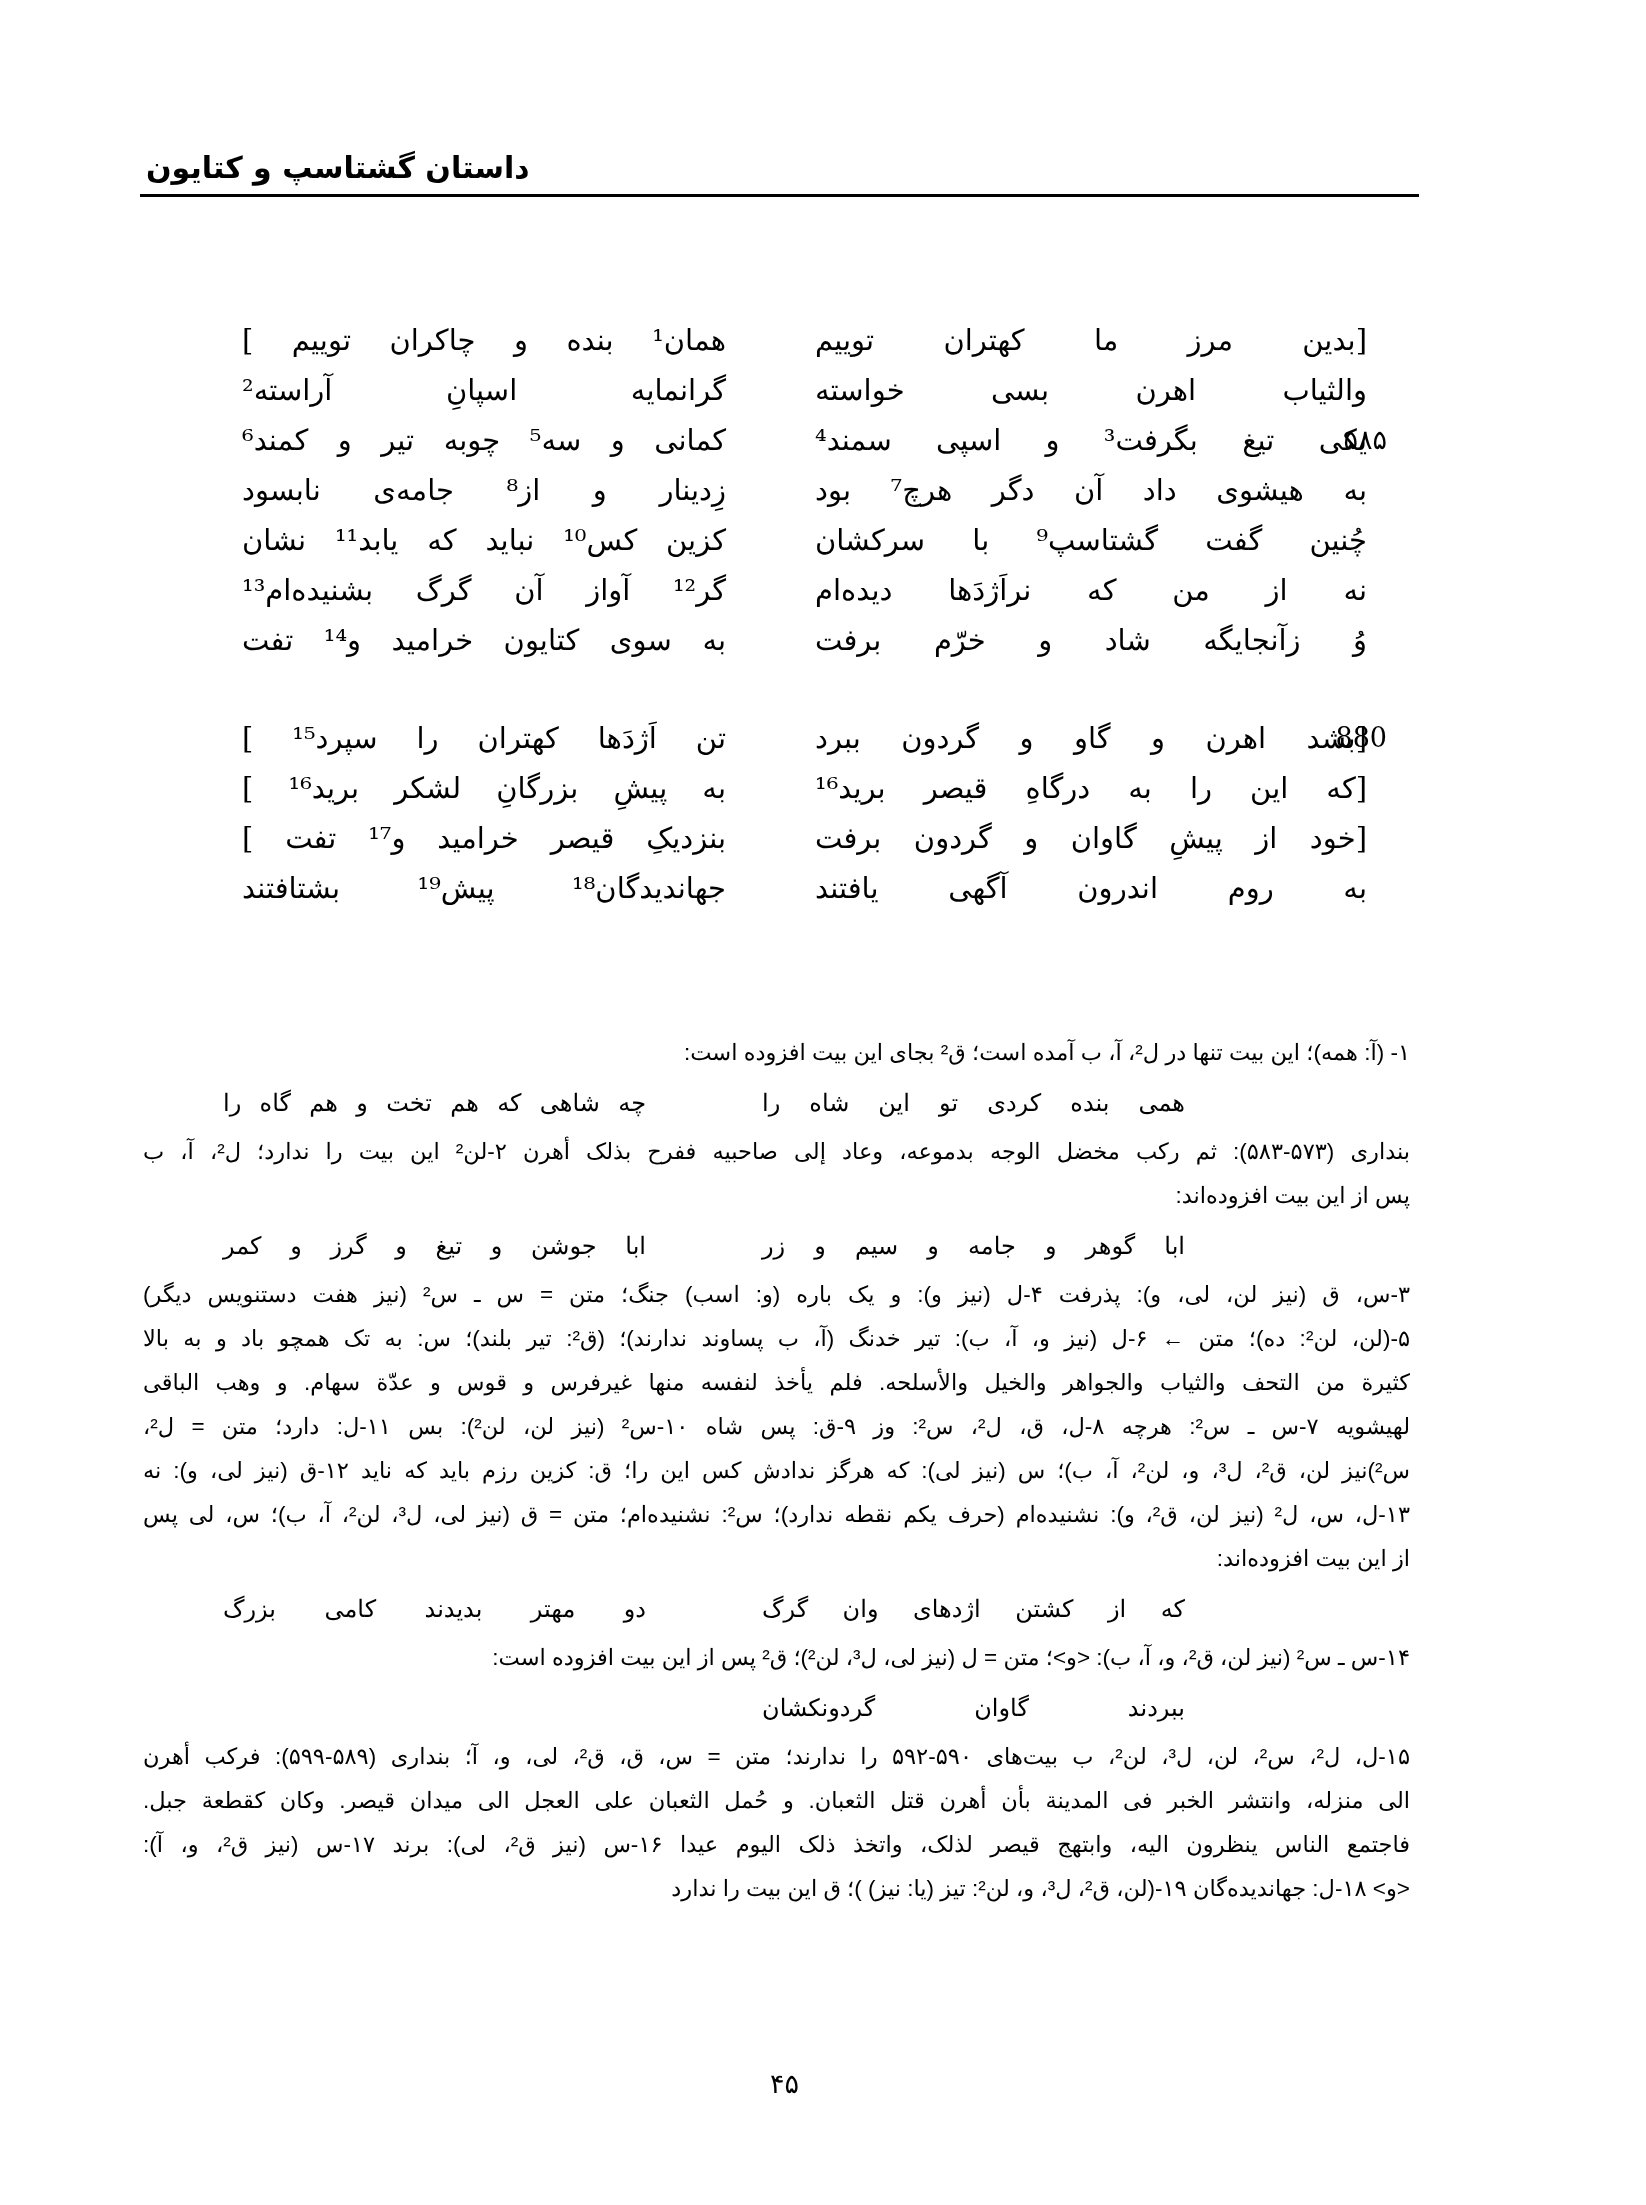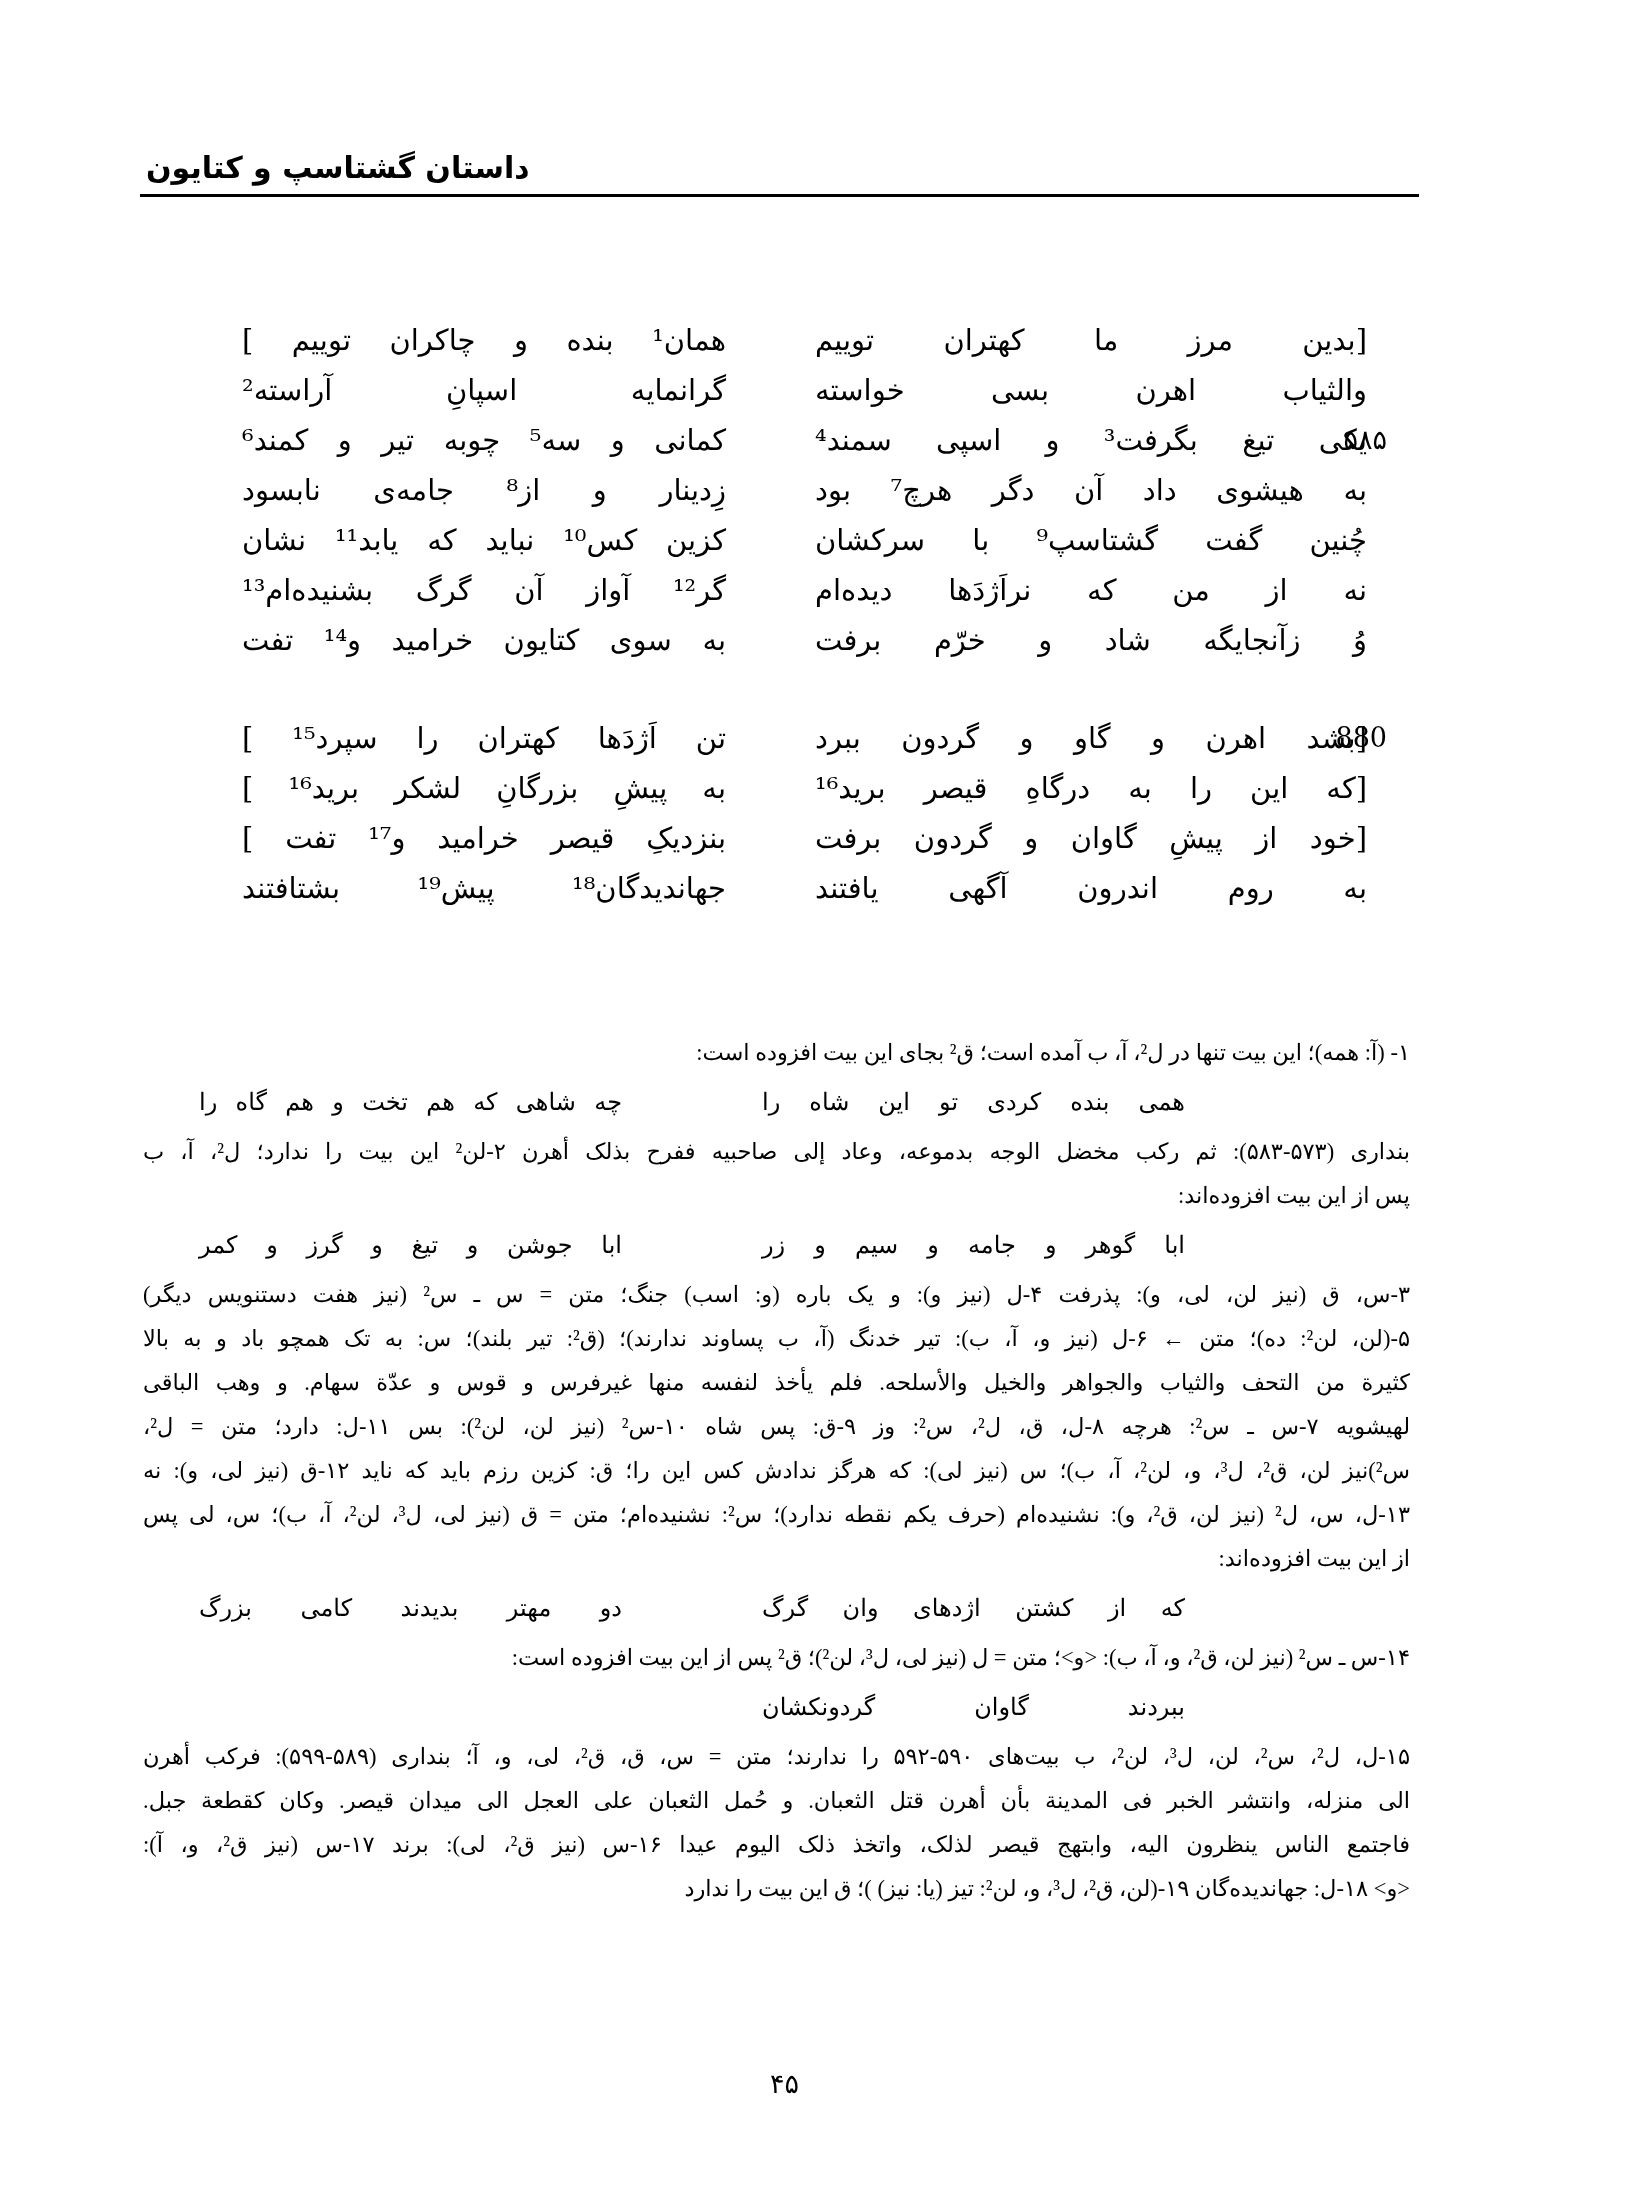--- a/index.html
+++ b/index.html
@@ -36,31 +36,31 @@
   .hemistich.left  { left: 242px;  width: 484px; }
   .verse-number {
     position: absolute; left: 1326px; top: 0; width: 61px; height: 50px;
     font-family: "DejaVu Serif", serif; font-size: 27px; line-height: 50px;
     text-align: right; direction: ltr;
   }
 
   .footnotes {
     position: absolute; left: 143px; top: 1031px; width: 1267px;
     direction: rtl;
-    font-family: Liberation Serif, serif;
+    font-family: Liberation Sans, sans-serif;
     font-size: 22.5px; line-height: 44px;
   }
   .fn-line { height: 44px; white-space: nowrap; overflow: visible; text-align: justify; text-align-last: justify; }
   .fn-line.short { text-align-last: right; }
   .fn-verse {
     position: relative; height: 55px;
     font-size: 24px; line-height: 55px;
   }
   .fn-verse .h1 { position: absolute; right: 225px; width: 423px; text-align: justify; text-align-last: justify; white-space: nowrap; }
-  .fn-verse .h2 { position: absolute; right: 788px; width: 423px; text-align: justify; text-align-last: justify; white-space: nowrap; }
+  .fn-verse .h2 { position: absolute; right: 764px; width: 423px; text-align: justify; text-align-last: justify; white-space: nowrap; }
 
   .page-number {
     position: absolute; left: 747px; top: 2063px; width: 75px;
     text-align: center; font-family: "DejaVu Serif", serif; font-size: 27px; line-height: 41px;
   }
 </style>
 </head>
 <body>
 
 <div class="page-header">

